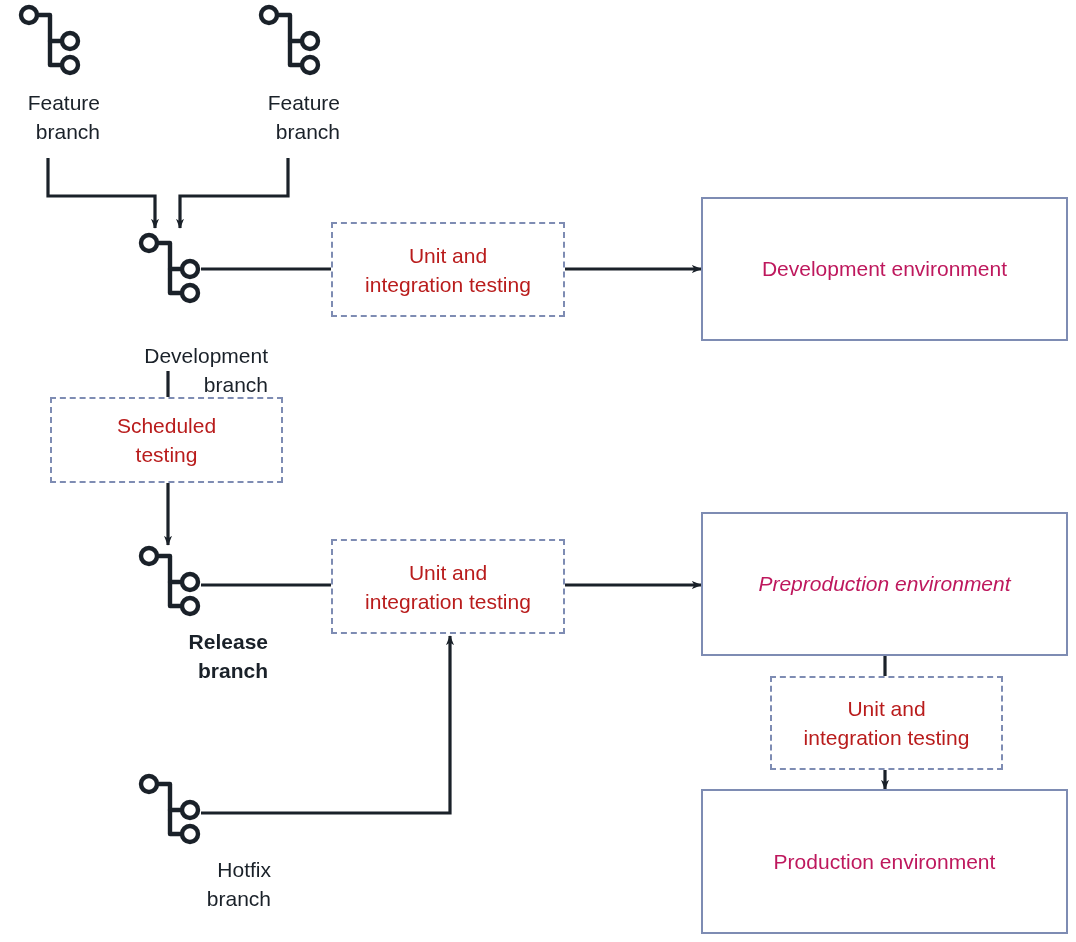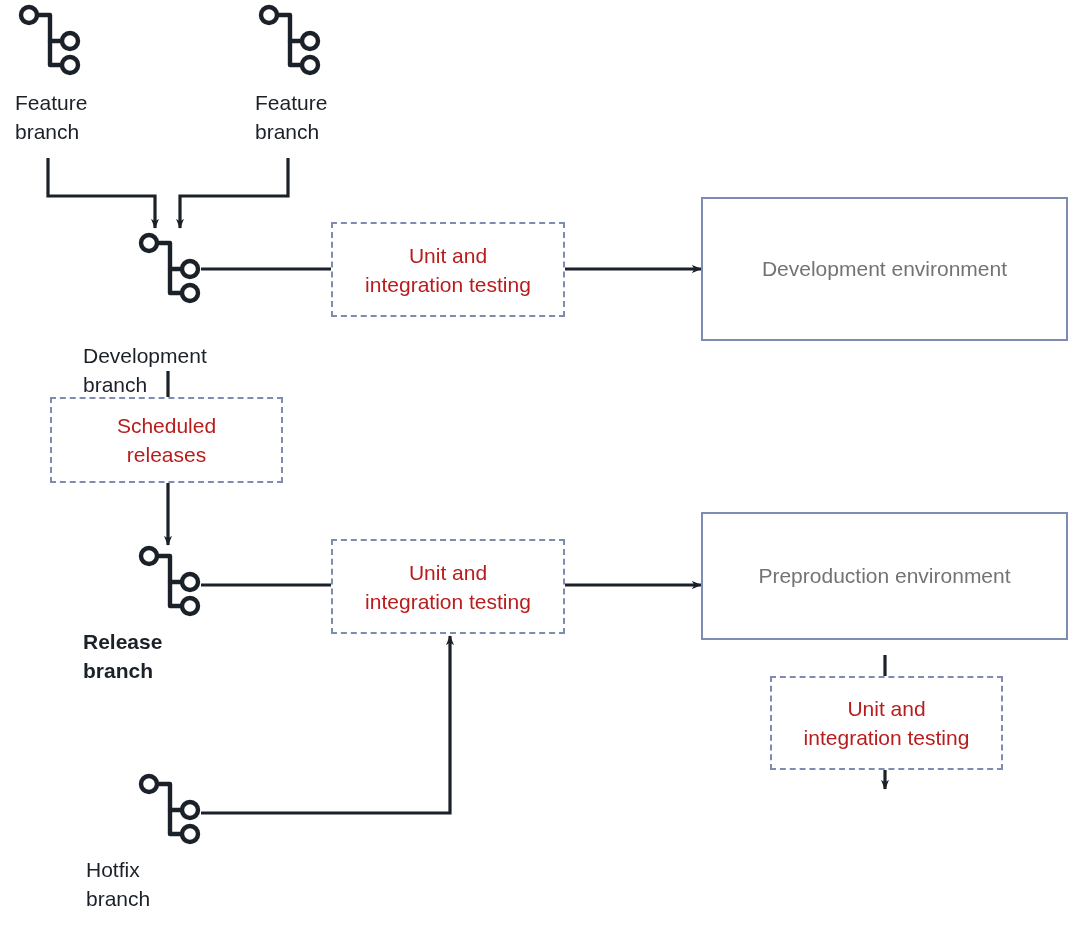--- a/index.html
+++ b/index.html
@@ -34,45 +34,44 @@
     position: absolute;
     box-sizing: border-box;
     border: 2px solid #7e8cb3;
     background: #ffffff;
     display: flex;
     align-items: center;
     justify-content: center;
     text-align: center;
     font-size: 21px;
     line-height: 28px;
-    color: #737373;
+    color: #be185d;
   }
   .test-box {
     position: absolute;
     box-sizing: border-box;
     border: 2px dashed #7e8cb3;
     background: transparent;
     display: flex;
     align-items: center;
     justify-content: center;
     text-align: center;
     font-size: 21px;
     line-height: 29px;
     color: #b91c1c;
     white-space: pre-line;
   }
   .branch-label {
     position: absolute;
-    text-align: left;
+    text-align: right;
     font-size: 21px;
     line-height: 29px;
     color: #1a2129;
     white-space: pre-line;
     user-select: none;
-    padding-left: 15px;
   }
   .branch-icon {
     position: absolute;
   }
 </style>
 </head>
 <body>
 
 <div id="canvas">
 
@@ -176,26 +175,27 @@
       <circle cx="54" cy="61" r="8"></circle>
     </g>
   </svg>
   <div class="branch-label" style="left:71px; top:855px; width:200px;">Hotfix
 branch</div>
 
   <div class="test-box" style="left:331px; top:222px; width:234px; height:95px;">Unit and
 integration testing</div>
 
   <div class="test-box" style="left:50px; top:397px; width:233px; height:86px;">Scheduled
-releases</div>
+testing</div>
 
   <div class="test-box" style="left:331px; top:539px; width:234px; height:95px;">Unit and
 integration testing</div>
 
   <div class="test-box" style="left:770px; top:676px; width:233px; height:94px;">Unit and
 integration testing</div>
 
   <div class="env-box" style="left:701px; top:197px; width:367px; height:144px;">Development environment</div>
 
-  <div class="env-box" style="left:701px; top:512px; width:367px; height:128px;">Preproduction environment</div>
-
+  <div class="env-box" style="left:701px; top:512px; width:367px; height:144px;font-style:italic;">Preproduction environment</div>
+
+  <div class="env-box" style="left:701px; top:789px; width:367px; height:145px;">Production environment</div>
 
 </div>
 
 </body></html>

